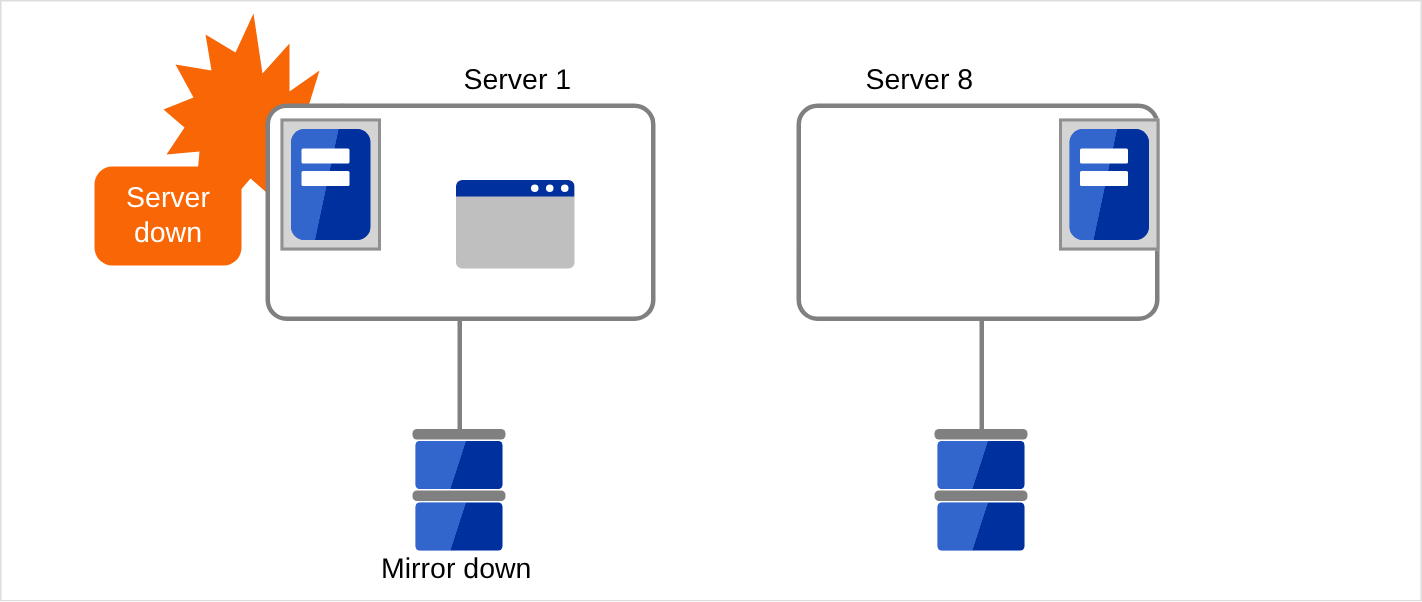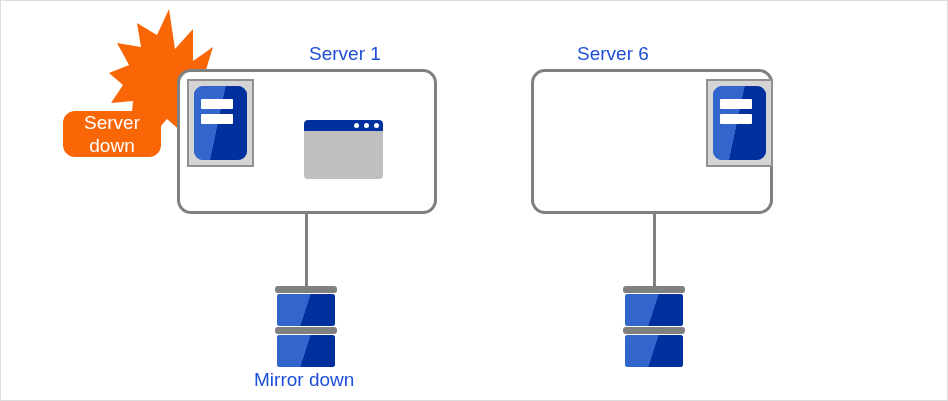--- a/index.html
+++ b/index.html
@@ -16,21 +16,21 @@
     height: 401px;
     background: #ffffff;
     border: 1px solid #dddddd;
     box-sizing: border-box;
     overflow: hidden;
   }
 
   
   .label {
     position: absolute;
-    color: #1d4ed8;
+    color: #000000;
     font-size: 19px;
     line-height: 22px;
     white-space: nowrap;
     font-family: "Liberation Sans", sans-serif;
   }
 
   
   .server-box {
     position: absolute;
     border: 3px solid #808080;
@@ -164,21 +164,21 @@
 
 <div id="canvas">
 
   <svg class="burst" style="left:108px; top:2px; width:120px; height:130px;" viewBox="0 0 120 130" xmlns="http://www.w3.org/2000/svg">
     <polygon fill="#f96606" points="
       60,6 66,46 84,26 84,58 104,44 96,70 120,66 104,84
       118,96 92,96 98,118 76,108 74,130 58,116 46,130 42,110
       22,120 24,98 2,100 14,82 0,70 20,62 8,40 32,44 28,20 48,32"></polygon>
   </svg>
 
-  <div class="alert-badge" style="left:62px; top:110px; width:98px; height:46px;">
+  <div class="alert-badge" style="left:62px; top:110px; width:98px; height:66px;">
     <span>Server</span>
     <span>down</span>
   </div>
 
   <div class="label" style="left:308px; top:42px;">Server 1</div>
 
   <div class="server-box" style="left:176px; top:68px; width:260px; height:145px;"></div>
 
   <div class="server-icon" style="left:186px; top:78px; width:67px; height:88px;">
     <div class="server-icon-body">
@@ -205,21 +205,21 @@
         <div class="shade"></div>
       </div>
     <div class="divider"></div>
     <div class="slab">
         <div class="shade"></div>
       </div>
   </div>
 
   <div class="label" style="left:253px; top:368px;">Mirror down</div>
 
-  <div class="label" style="left:576px; top:42px;">Server 6</div>
+  <div class="label" style="left:576px; top:42px;">Server 8</div>
 
   <div class="server-box" style="left:530px; top:68px; width:242px; height:145px;"></div>
 
   <div class="server-icon" style="left:705px; top:78px; width:67px; height:88px;">
     <div class="server-icon-body">
       <div class="shade"></div>
       <div class="bar b1"></div>
       <div class="bar b2"></div>
     </div>
   </div>

